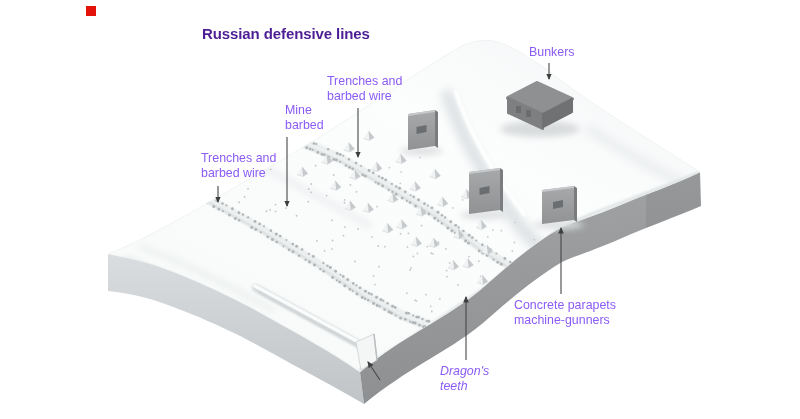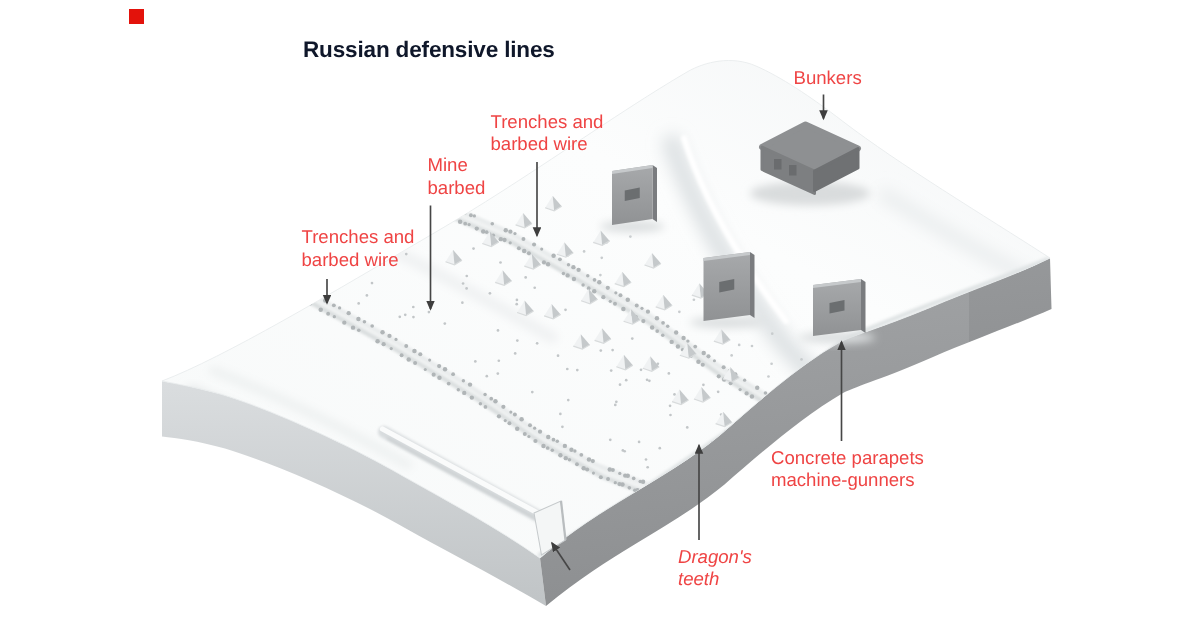--- a/index.html
+++ b/index.html
@@ -1,24 +1,24 @@
 <!DOCTYPE html>
 <html><head>
 <meta charset="utf-8">
 <style>
   html,body{margin:0;padding:0;}
   body{width:800px;height:419px;background:#ffffff;position:relative;overflow:hidden;
        font-family:"Liberation Sans","DejaVu Sans",sans-serif;}
   #stage{position:absolute;inset:0;}
   .brand{position:absolute;left:86px;top:6px;width:10px;height:10px;}
-  .title{position:absolute;left:202px;top:25px;font-size:15px;font-weight:bold;color:#0f172a;
+  .title{position:absolute;left:202px;top:25px;font-size:15px;font-weight:bold;color:#4c1d95;
          letter-spacing:-0.1px;}
-  .lbl{position:absolute;font-size:12.4px;line-height:15px;color:#ef4444;white-space:nowrap;}
+  .lbl{position:absolute;font-size:12.4px;line-height:15px;color:#8b5cf6;white-space:nowrap;}
   .lbl span{display:block;}
-  .it{font-style:italic;margin-left:12px;}
+  .it{font-style:italic;}
   svg{position:absolute;left:0;top:0;}
 </style>
 </head>
 <body>
 
 <div id="stage">
 
   <div class="brand" style="background: rgb(227, 18, 11);"></div>
   <div class="title">Russian defensive lines</div>
 

